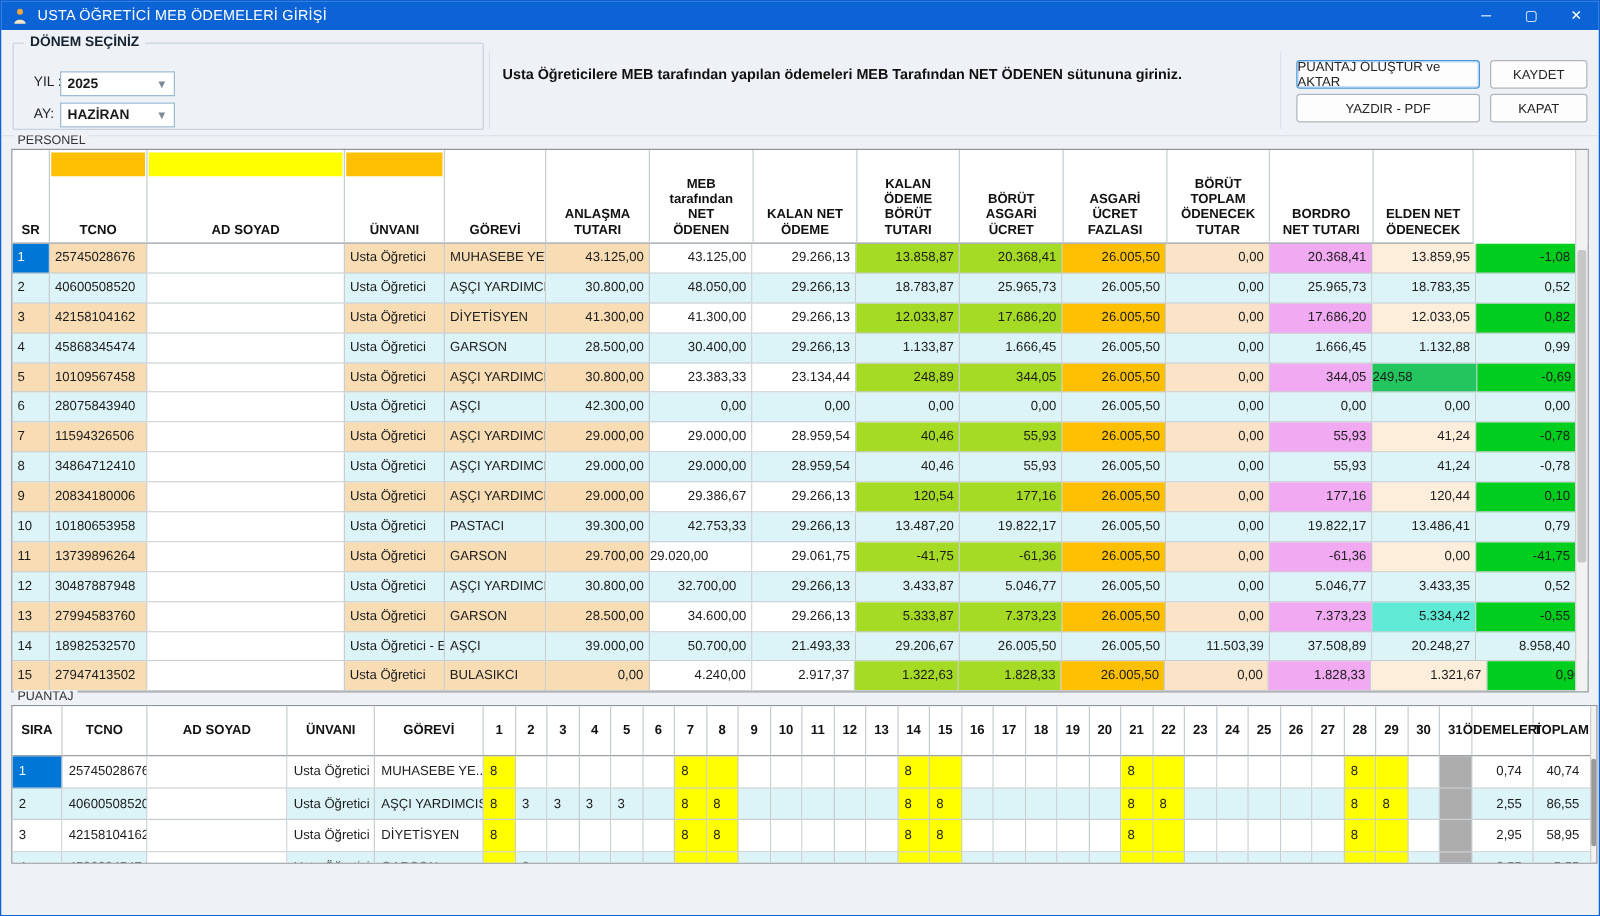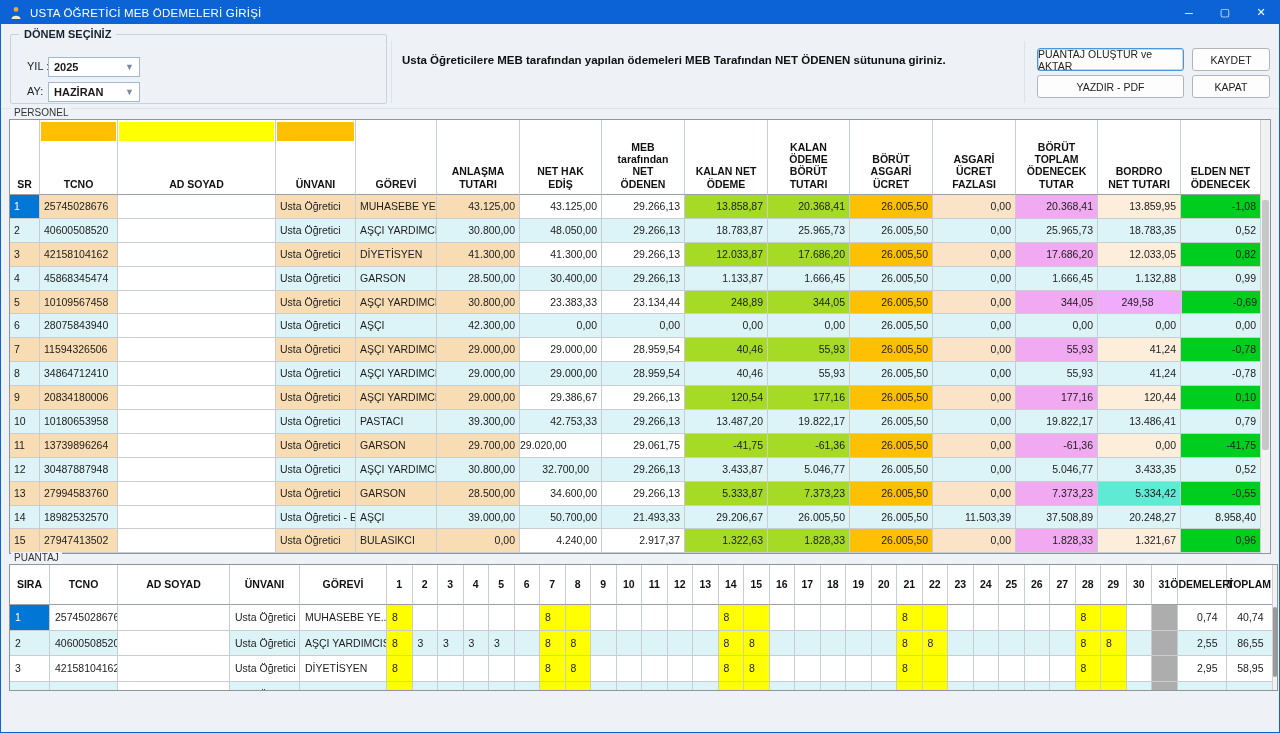--- a/index.html
+++ b/index.html
@@ -84,22 +84,20 @@
   <span class="seclab" style="left:10px;top:106px;">PERSONEL</span>
   <div class="grid" style="left:8px;top:118px;width:1262px;height:435px;">
       <div class="phead">
         <div class="phcell" style="width: 30px; height: 75px;"><span>SR</span></div>
         <div class="phcell" style="width: 78px; height: 75px;"><div class="fbox" style="background: rgb(255, 192, 3);"></div><span>TCNO</span></div>
         <div class="phcell" style="width: 158px; height: 75px;"><div class="fbox" style="background: rgb(255, 255, 0);"></div><span>AD SOYAD</span></div>
         <div class="phcell" style="width: 80px; height: 75px;"><div class="fbox" style="background: rgb(255, 192, 3);"></div><span>ÜNVANI</span></div>
         <div class="phcell" style="width: 81px; height: 75px;"><span>GÖREVİ</span></div>
         <div class="phcell" style="width: 83px; height: 75px;"><span>ANLAŞMA
 TUTARI</span></div>
-        <div class="phcell" style="width: 82px; height: 75px;"><span>NET HAK
-EDİŞ</span></div>
         <div class="phcell" style="width: 83px; height: 75px;"><span>MEB
 tarafından
 NET
 ÖDENEN</span></div>
         <div class="phcell" style="width: 83px; height: 75px;"><span>KALAN NET
 ÖDEME</span></div>
         <div class="phcell" style="width: 82px; height: 75px;"><span>KALAN
 ÖDEME
 BÖRÜT
 TUTARI</span></div>
@@ -193,21 +191,21 @@
         <div class="pcell" style="width: 80px; height: 23.9px; line-height: 23.9px; background: rgb(247, 220, 180); padding-left: 4px;">Usta Öğretici</div>
         <div class="pcell" style="width: 81px; height: 23.9px; line-height: 23.9px; background: rgb(247, 220, 180); padding-left: 4px;">AŞÇI YARDIMCISI</div>
         <div class="pcell" style="width: 83px; height: 23.9px; line-height: 23.9px; background: rgb(247, 220, 180); text-align: right; padding-right: 4px;">30.800,00</div>
         <div class="pcell" style="width: 82px; height: 23.9px; line-height: 23.9px; background: rgb(255, 255, 255); text-align: right; padding-right: 4px;">23.383,33</div>
         <div class="pcell" style="width: 83px; height: 23.9px; line-height: 23.9px; background: rgb(255, 255, 255); text-align: right; padding-right: 4px;">23.134,44</div>
         <div class="pcell" style="width: 83px; height: 23.9px; line-height: 23.9px; background: rgb(166, 219, 37); text-align: right; padding-right: 4px;">248,89</div>
         <div class="pcell" style="width: 82px; height: 23.9px; line-height: 23.9px; background: rgb(166, 219, 37); text-align: right; padding-right: 4px;">344,05</div>
         <div class="pcell" style="width: 83px; height: 23.9px; line-height: 23.9px; background: rgb(255, 192, 3); text-align: right; padding-right: 4px;">26.005,50</div>
         <div class="pcell" style="width: 83px; height: 23.9px; line-height: 23.9px; background: rgb(250, 227, 198); text-align: right; padding-right: 4px;">0,00</div>
         <div class="pcell" style="width: 82px; height: 23.9px; line-height: 23.9px; background: rgb(241, 169, 241); text-align: right; padding-right: 4px;">344,05</div>
-        <div class="pcell" style="width: 84px; height: 23.9px; line-height: 23.9px; background: #f0abfc; text-align: center; padding-right: 4px;">249,58</div>
+        <div class="pcell" style="width: 84px; height: 23.9px; line-height: 23.9px; background: #22c55e; text-align: left; padding-right: 4px;">249,58</div>
         <div class="pcell" style="width: 80px; height: 23.9px; line-height: 23.9px; background: rgb(0, 206, 30); text-align: right; padding-right: 4px;">-0,69</div>
       </div>
       <div class="prow">
         <div class="pcell" style="width: 30px; height: 23.9px; line-height: 23.9px; background: rgb(220, 243, 248); padding-left: 4px;">6</div>
         <div class="pcell" style="width: 78px; height: 23.9px; line-height: 23.9px; background: rgb(220, 243, 248); padding-left: 4px;">28075843940</div>
         <div class="pcell" style="width: 158px; height: 23.9px; line-height: 23.9px; background: rgb(255, 255, 255); padding-left: 4px;"></div>
         <div class="pcell" style="width: 80px; height: 23.9px; line-height: 23.9px; background: rgb(220, 243, 248); padding-left: 4px;">Usta Öğretici</div>
         <div class="pcell" style="width: 81px; height: 23.9px; line-height: 23.9px; background: rgb(220, 243, 248); padding-left: 4px;">AŞÇI</div>
         <div class="pcell" style="width: 83px; height: 23.9px; line-height: 23.9px; background: rgb(220, 243, 248); text-align: right; padding-right: 4px;">42.300,00</div>
         <div class="pcell" style="width: 82px; height: 23.9px; line-height: 23.9px; background: rgb(220, 243, 248); text-align: right; padding-right: 4px;">0,00</div>
@@ -363,21 +361,21 @@
         <div class="pcell" style="width: 80px; height: 23.9px; line-height: 23.9px; background: rgb(247, 220, 180); padding-left: 4px;">Usta Öğretici</div>
         <div class="pcell" style="width: 81px; height: 23.9px; line-height: 23.9px; background: rgb(247, 220, 180); padding-left: 4px;">BULASIKCI</div>
         <div class="pcell" style="width: 83px; height: 23.9px; line-height: 23.9px; background: rgb(247, 220, 180); text-align: right; padding-right: 4px;">0,00</div>
         <div class="pcell" style="width: 82px; height: 23.9px; line-height: 23.9px; background: rgb(255, 255, 255); text-align: right; padding-right: 4px;">4.240,00</div>
         <div class="pcell" style="width: 83px; height: 23.9px; line-height: 23.9px; background: rgb(255, 255, 255); text-align: right; padding-right: 4px;">2.917,37</div>
         <div class="pcell" style="width: 83px; height: 23.9px; line-height: 23.9px; background: rgb(166, 219, 37); text-align: right; padding-right: 4px;">1.322,63</div>
         <div class="pcell" style="width: 82px; height: 23.9px; line-height: 23.9px; background: rgb(166, 219, 37); text-align: right; padding-right: 4px;">1.828,33</div>
         <div class="pcell" style="width: 83px; height: 23.9px; line-height: 23.9px; background: rgb(255, 192, 3); text-align: right; padding-right: 4px;">26.005,50</div>
         <div class="pcell" style="width: 83px; height: 23.9px; line-height: 23.9px; background: rgb(250, 227, 198); text-align: right; padding-right: 4px;">0,00</div>
         <div class="pcell" style="width: 82px; height: 23.9px; line-height: 23.9px; background: rgb(241, 169, 241); text-align: right; padding-right: 4px;">1.828,33</div>
-        <div class="pcell" style="width: 83px; height: 23.9px; line-height: 23.9px; background: rgb(252, 238, 219); text-align: right; padding-right: 4px;">1.321,67</div>
+        <div class="pcell" style="width: 93px; height: 23.9px; line-height: 23.9px; background: rgb(252, 238, 219); text-align: right; padding-right: 4px;">1.321,67</div>
         <div class="pcell" style="width: 80px; height: 23.9px; line-height: 23.9px; background: rgb(0, 206, 30); text-align: right; padding-right: 4px;">0,96</div>
       </div>
       <div class="sbtrack" style="right: 0px; width: 9px; z-index: 2;">
         <div class="sbthumb" style="left: 1px; width: 7px; top: 80px; height: 250px;"></div>
       </div>
     </div>
 
   <span class="seclab" style="left:10px;top:551px;">PUANTAJ</span>
   <div class="grid" style="left:8px;top:563px;width:1269px;height:127px;">
       <div class="qhead">

